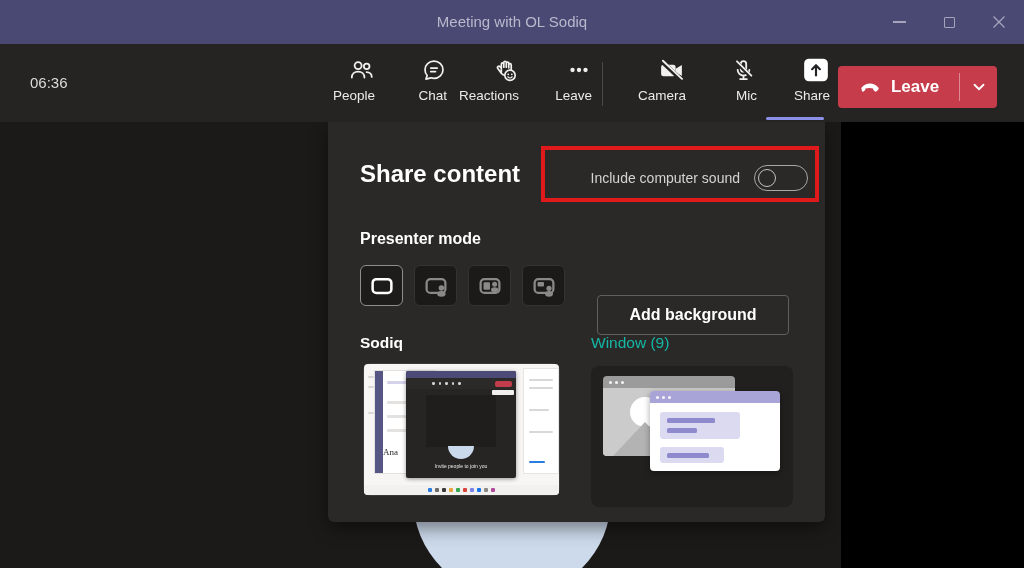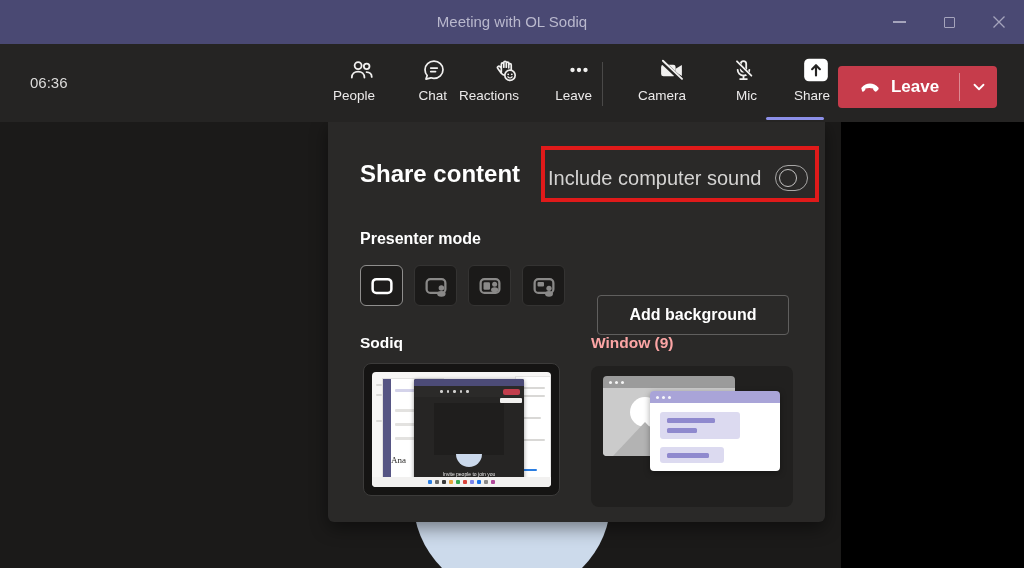--- a/index.html
+++ b/index.html
@@ -43,41 +43,41 @@
   
   .share-panel { position:absolute; left:328px; top:0; width:497px; height:400px; background:#2a2928;
     border-radius:0 0 6px 6px; box-shadow:0 6px 18px rgba(0,0,0,.45); }
   .panel-heading { position:absolute; left:32px; top:38px; color:#fff; font-size:24px; font-weight:700; }
 
   .annotation-box { position:absolute; left:213px; top:24px; width:278px; height:56px;
     border:4px solid #e01a1a; z-index:5; pointer-events:none; }
 
   .sound-row { position:absolute; left:220px; top:42px; width:260px; height:28px; display:flex;
     align-items:center; justify-content:flex-end; gap:14px; }
-  .sound-label { color:#d4d3d2; font-size:20px; white-space:nowrap; }
+  .sound-label { color:#d4d3d2; font-size:14px; white-space:nowrap; }
   .toggle { position:relative; width:54px; height:26px; border:1.5px solid #a8a7a6; border-radius:14px;
     background:transparent; cursor:pointer; }
   .toggle .knob { position:absolute; left:3px; top:2.5px; width:18px; height:18px; border-radius:50%;
     border:1.5px solid #c3c2c1; background:transparent; }
 
   .presenter-label { position:absolute; left:32px; top:108px; color:#fff; font-size:16px; font-weight:700; }
   .mode-row { position:absolute; left:32px; top:143px; display:flex; gap:11px; }
   .mode-tile { width:43px; height:41px; border-radius:6px; background:#1b1a19; border:1px solid #343332;
     display:flex; align-items:center; justify-content:center; cursor:pointer; padding:0; }
   .mode-tile.selected { background:#1d1c1b; border:1px solid #8f8e8d; }
   .add-bg-btn { position:absolute; left:269px; top:145px; width:192px; height:40px; background:transparent;
     border:1px solid #605f5e; border-radius:4px; color:#fff; font-size:16px; font-weight:700; cursor:pointer;
     font-family:"Liberation Sans", sans-serif;margin-top:28px; }
 
   .screen-label { position:absolute; left:32px; top:212px; color:#fff; font-size:15.5px; font-weight:700; }
-  .window-label { position:absolute; left:263px; top:212px; color:#fca5a5; font-size:15.5px; font-weight:700; }
+  .window-label { position:absolute; left:263px; top:212px; color:#14b8a6; font-size:15.5px; font-weight:400; }
 
   
   .screen-thumb { position:absolute; left:35px; top:241px; width:197px; height:133px; border-radius:8px;
-    background:#151413; border:1px solid #3c3b3a; padding:8px; cursor:pointer; }
+    background:#151413; border:1px solid #3c3b3a; padding:0; cursor:pointer; }
   .mini-desktop { position:relative; width:100%; height:100%; background:#f7f6f5; border-radius:4px; overflow:hidden; }
   .mini-doc-line { position:absolute; height:2px; background:#d9d8d6; border-radius:1px; }
   .mini-left-app { position:absolute; left:10px; top:6px; width:62px; height:104px; background:#fff;
     border:1px solid #e2e1e0; }
   .mini-left-strip { position:absolute; left:0; top:0; width:8px; height:100%; background:#565584; }
   .mini-left-row { position:absolute; left:12px; height:3px; background:#d4d3ea; border-radius:1px; }
   .mini-doc-text { position:absolute; left:8px; bottom:16px; font-family:"Liberation Serif", serif;
     color:#2b2a29; font-size:9px; }
   .mini-teams { position:absolute; left:42px; top:7px; width:110px; height:107px; background:#262524;
     border-radius:2px; box-shadow:0 1px 4px rgba(0,0,0,.4); }

